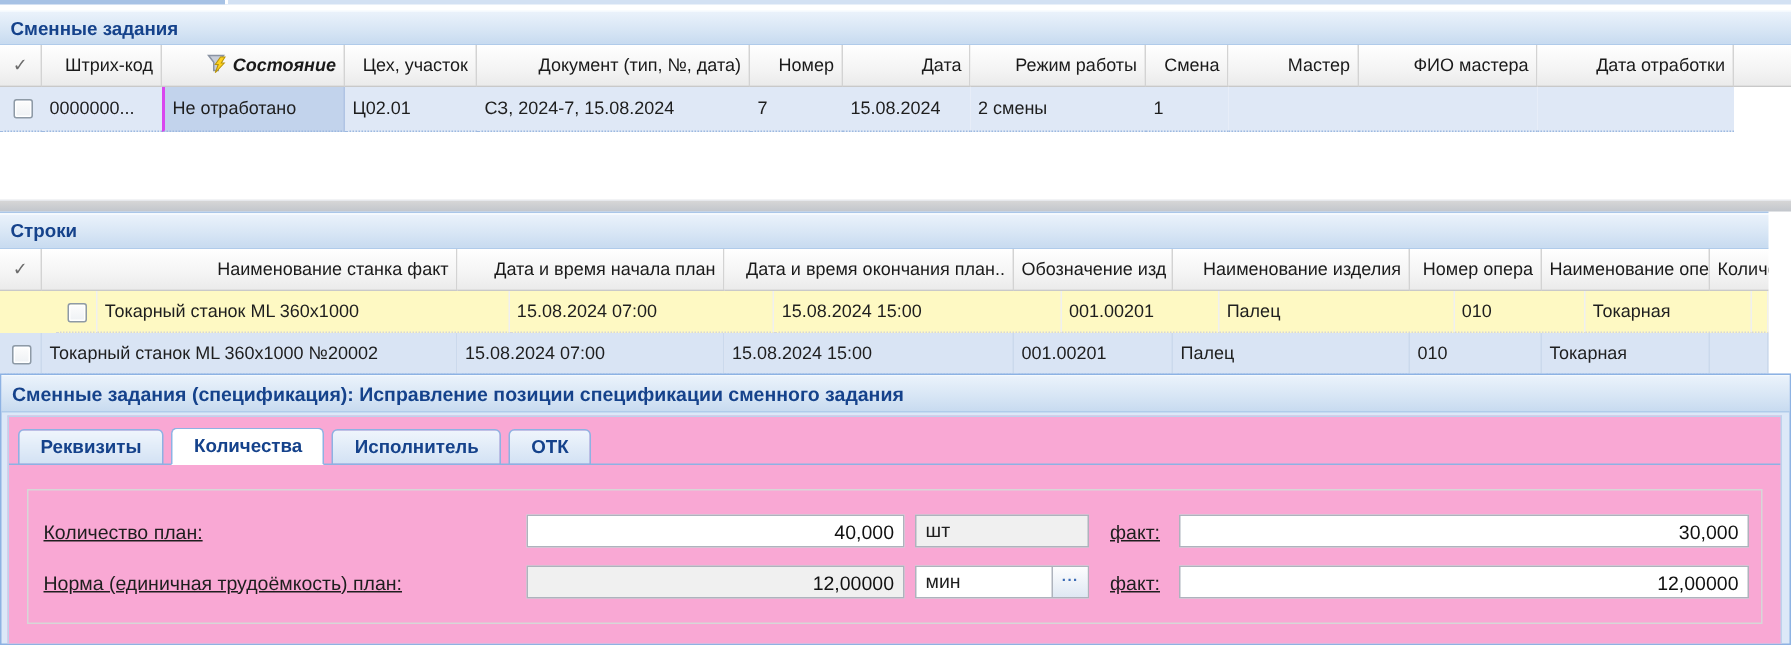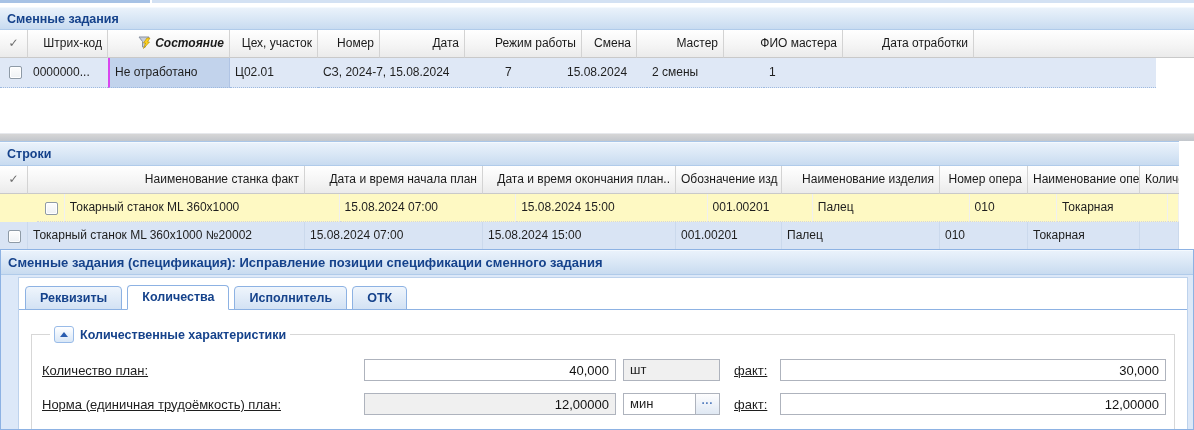--- a/index.html
+++ b/index.html
@@ -56,21 +56,21 @@
   .splitter { position:absolute; top:133px; left:0; right:0; height:8px;
     background:linear-gradient(180deg,#d6d6d6,#c2c6cc); border-top:1px solid #e6e8ec; }
   #panel-rows { position:absolute; top:141px; left:0; right:15px; border-top:1px solid #a9c6e8; }
   #panel-rows .panel-hd { height:24px; }
   #panel-rows .grid-row { height:28px; }
   #panel-rows .gc { line-height:27px; }
 
   
   #panel-editor { position:absolute; top:249px; left:0; right:0; bottom:0;
     border:1px solid #8db2e3; background:#dce8f8; display:flex; flex-direction:column; }
-  .editor-inner { flex:1; margin:2px 5px 0 17px; background:#ffffff;
+  .editor-inner { flex:1; margin:2px 5px 0 4px; background:#f9a8d4;
     border:1px solid #bdd2ec; border-bottom:none; overflow:hidden; }
   .tabbar { display:flex; align-items:flex-end; padding:7px 0 0 6px; border-bottom:1px solid #8db2e3; }
   .tab { margin-right:5px; margin-bottom:-1px; height:24px; line-height:23px; padding:0 14px;
     border:1px solid #8db2e3; border-radius:4px 4px 0 0; cursor:default;
     background:linear-gradient(180deg,#eff5fc 0%,#d3e2f4 100%);
     color:#15428b; font-weight:bold; font-size:12.5px; white-space:nowrap; }
   .tab.active { background:#fff; height:25px; border-bottom:1px solid #fff; }
   .tab-content { padding:0 8px; }
 
   fieldset.qty { margin:16px 4px 0 4px; border:1px solid #d7d7d7; padding:6px 6px 4px 6px; }
@@ -84,21 +84,21 @@
 
   .frow { display:flex; align-items:center; margin:10px 0 12px 4px; }
   .frow label { font-size:13px; white-space:nowrap;text-decoration:underline; }
   .flabel { width:322px; flex:none; }
   .factlabel { width:46px; flex:none; margin-left:14px; }
   input.num { height:22px; border:1px solid #aeb3bd; font:13px "Liberation Sans","DejaVu Sans",sans-serif;
     text-align:right; padding:0 6px; background:#fff; color:#111; }
   .plan-in { width:252px; flex:none; }
   .fact-in { flex:1; margin-right:2px; }
   .ro { background:#f0f0f0 !important; }
-  .unitbox { width:97px; flex:none; margin-left:7px; display:flex; height:22px;
+  .unitbox { width:116px; flex:none; margin-left:7px; display:flex; height:22px;
     border:1px solid #aeb3bd; background:#fff; }
   .unitbox.ro-box { background:#f0f0f0; }
   .unitbox .utext { flex:1; font-size:13px; padding:2px 0 0 6px; white-space:nowrap; overflow:hidden; }
   .trigger { width:24px; height:100%; border:none; border-left:1px solid #aeb3bd;
     background:linear-gradient(180deg,#fdfdfe,#dfe8f3); color:#3b6bb5; font-weight:bold;
     font-size:10px; letter-spacing:1px; line-height:10px; cursor:pointer; padding-bottom:6px; }
 </style>
 </head>
 <body>
 
@@ -116,20 +116,21 @@
       <span>Сменные задания</span>
     </div>
     <div class="grid-hd">
       <div class="gh t1-check"><span class="checkglyph">✓</span></div>
       <div class="gh t1-barcode">Штрих-код</div>
       <div class="gh t1-state"><svg class="hicon" width="14" height="13" viewBox="0 0 14 13">
             <path d="M1 1 L11 1 L7.5 5.5 L7.5 11 L4.5 11 L4.5 5.5 Z" fill="#c7cdd8" stroke="#8a93a3" stroke-width="1"></path>
             <polygon points="9,2 5.5,7 7.5,7 5.5,12.5 11.5,6 9.5,6 12,2" fill="#ffd21e" stroke="#b8940a" stroke-width="0.7"></polygon>
           </svg><i>Состояние</i></div>
       <div class="gh t1-shop">Цех, участок</div>
+      <div class="gh t1-doc">Документ (тип, №, дата)</div>
       <div class="gh t1-num">Номер</div>
       <div class="gh t1-date">Дата</div>
       <div class="gh t1-mode">Режим работы</div>
       <div class="gh t1-shift">Смена</div>
       <div class="gh t1-master">Мастер</div>
       <div class="gh t1-fio">ФИО мастера</div>
       <div class="gh t1-wdate">Дата отработки</div>
       <div class="gh t1-fill"></div>
     </div>
     <div class="grid-row row-sel">
@@ -196,26 +197,20 @@
     </div>
     <div class="editor-inner">
       <div class="tabbar">
         <div class="tab">Реквизиты</div>
         <div class="tab active">Количества</div>
         <div class="tab">Исполнитель</div>
         <div class="tab">ОТК</div>
       </div>
       <div class="tab-content">
         <fieldset class="qty">
-          <legend>
-            <span class="collapse-btn">
-                <span class="tri-up"></span>
-              </span>
-            <span class="legend-text">Количественные характеристики</span>
-          </legend>
           <div class="frow">
             <label class="flabel">Количество план:</label>
             <input class="num plan-in" type="text" value="40,000" style="">
             <div class="unitbox ro-box">
               <span class="utext">шт</span>
             </div>
             <label class="factlabel">факт:</label>
             <input class="num fact-in" type="text" value="30,000" style="">
           </div>
           <div class="frow">

